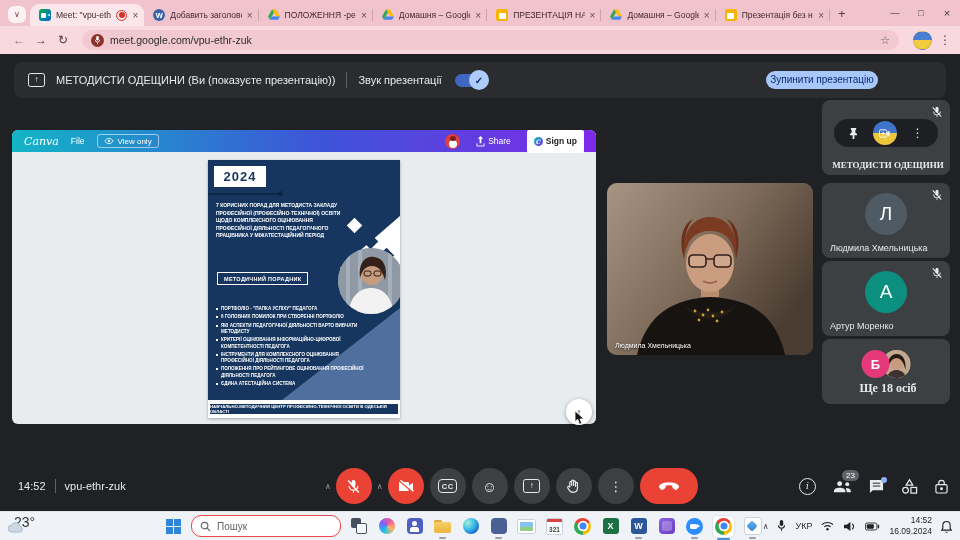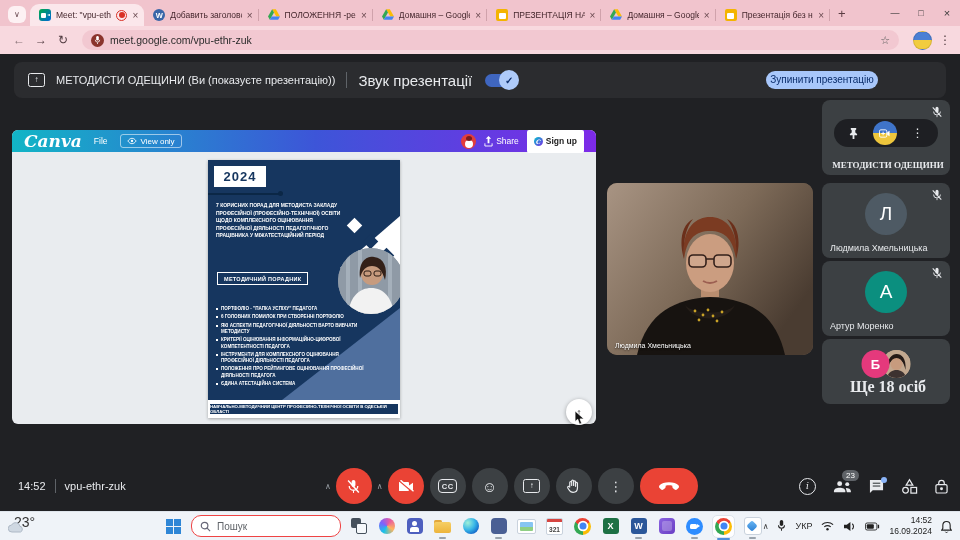--- a/index.html
+++ b/index.html
@@ -37,32 +37,32 @@
   .url{font-size:10.5px;color:#2b2b2b;}
   .star{margin-left:auto;font-size:11px;color:#5f5f5f;}
   .flagav-sm{width:17px;height:17px;border-radius:50%;background:linear-gradient(#4a7fd4 0 50%,#f2cc3e 50% 100%);border:1px solid rgba(0,0,0,.12);flex:none;margin:0 6px;}
   .menu3{font-size:12px;color:#4e393e;width:14px;text-align:center;}
 
   
   #banner{position:absolute;left:14px;right:14px;top:62px;height:36px;background:#2b2c2f;border-radius:8px;display:flex;align-items:center;padding:0 14px;gap:11px;color:#e8eaed;}
   .presico{width:15px;height:12px;border:1.5px solid #e8eaed;border-radius:2.5px;display:flex;align-items:center;justify-content:center;font-size:8px;line-height:1;flex:none;}
   #banner .ttl{font-size:11px;}
   .vsep{width:1px;height:16px;background:#5f6368;}
-  #banner .aud{font-size:15px;}
+  #banner .aud{font-size:11px;}
   .toggle{width:32px;height:13px;border-radius:7px;background:#3f66c0;position:relative;flex:none;margin-left:2px;}
   .toggle .knob{position:absolute;right:-2px;top:-3.5px;width:20px;height:20px;border-radius:50%;background:#aecbfa;display:flex;align-items:center;justify-content:center;font-size:10px;color:#0a2d6b;font-weight:bold;}
   .stopbtn{margin-left:auto;margin-right:54px;width:104px;background:#a8c7fa;color:#0a2d6b;border-radius:14px;font-size:10px;line-height:1.15;text-align:center;padding:3px 4px;}
 
   
   #canva{position:absolute;left:12px;top:130px;width:584px;height:294px;border-radius:6px;background:#e9ecef;}
   #canvabar{height:22px;border-radius:6px 6px 0 0;background:linear-gradient(90deg,#12b5c6,#3d55d8 52%,#7d2ae8);display:flex;align-items:center;padding:0 12px;gap:12px;color:#fff;}
-  .canva-logo{font-family:"DejaVu Serif",serif;font-style:italic;font-weight:bold;font-size:17px;}
+  .canva-logo{font-family:"DejaVu Serif",serif;font-style:italic;font-weight:normal;font-size:11px;}
   .cfile{font-size:8.5px;}
   .viewonly{display:flex;gap:4px;align-items:center;border:1px solid rgba(255,255,255,.55);border-radius:3px;padding:1.5px 6px;font-size:8px;}
-  #canvabar .rgt{margin-left:auto;display:flex;align-items:center;gap:8px;}
+  #canvabar .rgt{margin-left:auto;display:flex;align-items:center;gap:16px;}
   .c-avatar{width:15px;height:15px;border-radius:50%;background:#e23d3d;position:relative;overflow:hidden;}
   .c-avatar::after{content:"";position:absolute;left:3.5px;top:6px;width:8px;height:8px;background:#fff;border-radius:50%;}
   .c-avatar::before{content:"";position:absolute;left:4.5px;top:2px;width:6px;height:5px;background:#7a1d1d;border-radius:50%;z-index:1;}
   .cshare{display:flex;gap:3px;font-size:8.5px;align-items:center;}
   .signup{background:#fff;border-radius:2px;height:15px;display:flex;align-items:center;gap:3px;padding:4px 7px;color:#222;font-size:8.5px;font-weight:bold;}
   .c-ball{width:9px;height:9px;border-radius:50%;background:linear-gradient(135deg,#00c4cc,#7d2ae8);color:#fff;font-size:6px;display:flex;align-items:center;justify-content:center;font-family:"DejaVu Serif",serif;font-style:italic;}
   #canvas-area{position:absolute;top:22px;left:0;right:0;bottom:0;display:flex;justify-content:center;}
 
   
   #slide{position:relative;width:192px;height:258px;margin-top:8px;background:#16365f;overflow:hidden;box-shadow:0 1px 3px rgba(0,0,0,.3);}
@@ -431,21 +431,21 @@
     <span class="c1">Б</span>
     <span class="c2">
       <svg width="28" height="28" viewBox="0 0 28 28">
           <rect width="28" height="28" fill="#c2a88f"></rect>
           <path d="M5,20 C4,8 10,4 14,4 C19,4 24,8 23,20 C21,11 18,9 14,9 C10,9 7,11 5,20 Z" fill="#241a16"></path>
           <circle cx="14" cy="14" r="6" fill="#c79b7e"></circle>
           <path d="M4,28 C6,22 10,20 14,20 C18,20 22,22 24,28 Z" fill="#3d3230"></path>
         </svg>
     </span>
   </div>
-  <span class="nm ctr" style="bottom:8px;font-size:16px;">Ще 18 осіб</span>
+  <span class="nm ctr" style="bottom:8px;font-size:12px;">Ще 18 осіб</span>
 </div>
 
 <div id="bar-left">
   <span>14:52</span>
   <span class="s"></span>
   <span>vpu-ethr-zuk</span>
 </div>
 
 <div id="bar-center">
   <span class="chev">∧</span>

